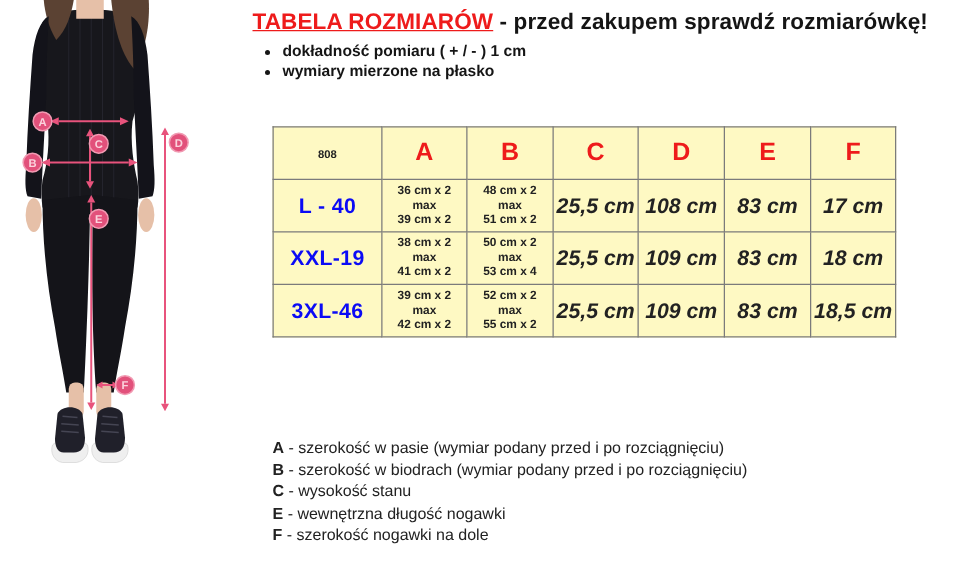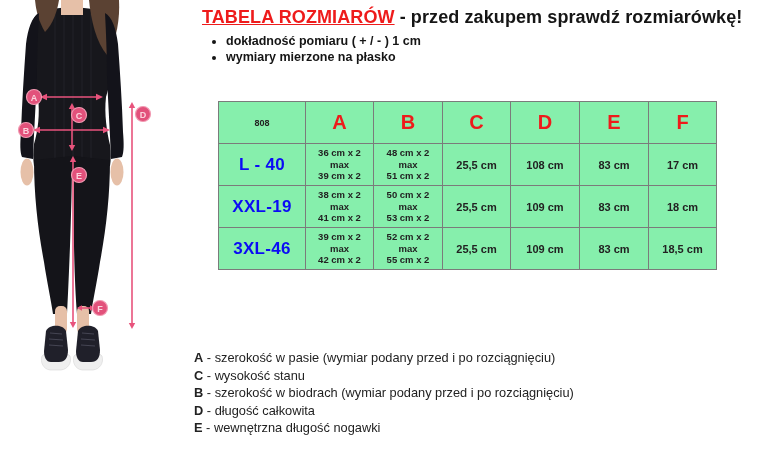--- a/index.html
+++ b/index.html
@@ -10,33 +10,33 @@
   
   .hdr{position:absolute;left:202px;top:7px;width:560px;}
   .hdr-title{font-size:18px;font-weight:bold;letter-spacing:.1px;}
   .hdr-title .red{color:var(--red,#ee1b1b);text-decoration:underline;}
   .hdr-title .rest{color:#151515;white-space:pre-wrap;}
   .hdr-bullets{margin:6px 0 18px 0;padding-left:24px;list-style:disc;}
   .hdr-bullets li{font-size:12.5px;font-weight:bold;line-height:15.5px;color:#151515;}
   
   table.size{
     position:absolute;left:218px;top:101px;width:498px;
-    border-collapse:collapse;table-layout:fixed;background:#86efac;
+    border-collapse:collapse;table-layout:fixed;background:#fef9c3;
   }
   table.size td{
     border:1px solid var(--border,#7b7b7b);text-align:center;vertical-align:middle;
     padding:0;height:41px;overflow:hidden;
   }
   td.model{font-size:9px;font-weight:bold;color:#222;}
   td.hletter{font-size:20px;font-weight:bold;color:var(--red,#ee1b1b);}
   td.sizecell{font-size:17px;font-weight:bold;color:var(--blue,#0b0bf5);letter-spacing:.3px;}
   td.ab{font-size:9.5px;font-weight:bold;line-height:11.5px;color:#222;}
-  td.cf{font-size:11px;font-weight:bold;color:#222;}
-  
-  .legend{position:absolute;left:194px;top:349px;width:400px;}
+  td.cf{font-size:17px;font-weight:bold;color:#222;font-style:italic;}
+  
+  .legend{position:absolute;left:218px;top:349px;width:400px;}
   .legend-row{font-size:12.8px;line-height:17.5px;color:#222;}
   .legend-row .ll{font-weight:bold;}
   
   .figure{position:absolute;left:0;top:0;width:190px;height:380px;}
 </style>
 </head>
 <body>
 
 <div class="canvas">
 
@@ -182,21 +182,21 @@
       <tr>
         <td class="sizecell">XXL-19</td>
         <td class="ab">
           <div>38 cm x 2</div>
           <div>max</div>
           <div>41 cm x 2</div>
         </td>
         <td class="ab">
           <div>50 cm x 2</div>
           <div>max</div>
-          <div>53 cm x 2</div>
+          <div>53 cm x 4</div>
         </td>
         <td class="cf">25,5 cm</td>
         <td class="cf">109 cm</td>
         <td class="cf">83 cm</td>
         <td class="cf">18 cm</td>
       </tr>
       <tr>
         <td class="sizecell">3XL-46</td>
         <td class="ab">
           <div>39 cm x 2</div>
@@ -215,30 +215,30 @@
       </tr>
     </tbody>
   </table>
 
   <div class="legend">
     <div class="legend-row">
       <span class="ll">A</span>
       <span>- szerokość w pasie (wymiar podany przed i po rozciągnięciu)</span>
     </div>
     <div class="legend-row">
+      <span class="ll">B</span>
+      <span>- szerokość w biodrach (wymiar podany przed i po rozciągnięciu)</span>
+    </div>
+    <div class="legend-row">
       <span class="ll">C</span>
       <span>- wysokość stanu</span>
     </div>
     <div class="legend-row">
-      <span class="ll">B</span>
-      <span>- szerokość w biodrach (wymiar podany przed i po rozciągnięciu)</span>
-    </div>
-    <div class="legend-row">
-      <span class="ll">D</span>
-      <span>- długość całkowita</span>
-    </div>
-    <div class="legend-row">
       <span class="ll">E</span>
       <span>- wewnętrzna długość nogawki</span>
     </div>
+    <div class="legend-row">
+      <span class="ll">F</span>
+      <span>- szerokość nogawki na dole</span>
+    </div>
   </div>
 
 </div>
 
 </body></html>

